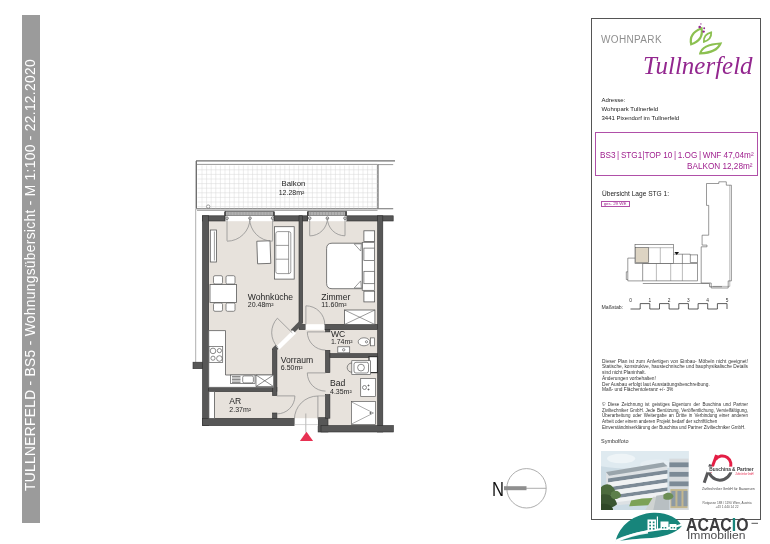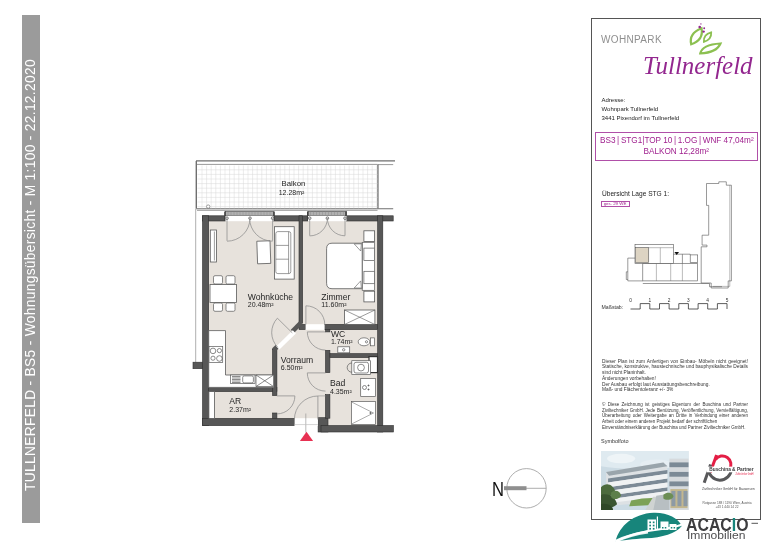--- a/index.html
+++ b/index.html
@@ -311,23 +311,23 @@
     <circle cx="700.9" cy="23.9" r="0.7"></circle>
   </g>
 </svg>
 
 <div class="abs" style="left:643px;top:51px;width:125px;color:#93278f;font-size:26px;font-family:'Liberation Serif',serif;font-style:italic;transform:scaleX(0.96);transform-origin:0 0;">Tullnerfeld</div>
 
 <div class="abs" style="left:601.5px;top:95.5px;font-size:6px;color:#222222;line-height:9.3px;">
   Adresse:<br>Wohnpark Tullnerfeld<br>3441 Pixendorf im Tullnerfeld
 </div>
 
-<div class="abs" style="left:595px;top:132px;width:152.5px;height:23.5px;border:1px solid #b04fa8;color:#a0218f;font-size:8.2px;padding:3px 4px 0 4px;line-height:10.6px;">
+<div class="abs" style="left:595px;top:132px;width:152.5px;height:23.5px;border:1px solid #b04fa8;color:#a0218f;font-size:8.2px;padding:18px 4px 0 4px;line-height:10.6px;">
   <div style="white-space:nowrap;">BS3 | STG1|TOP 10 | 1.OG | WNF 47,04m²</div>
-  <div style="text-align:center;">BALKON 12,28m²</div>
+  <div style="text-align:right;">BALKON 12,28m²</div>
 </div>
 
 <div class="abs" style="left:602px;top:189.5px;font-size:6.6px;color:#222222;">Übersicht Lage STG 1:</div>
 
 <div class="abs" style="left:601px;top:200.5px;width:26.5px;height:4.8px;border:1px solid #b04fa8;"></div>
 <div class="abs" style="left:602px;top:200.4px;width:52px;transform:scale(0.5);transform-origin:0 0;font-size:8.8px;color:#a0218f;text-align:center;line-height:12.5px;">ges. 29 WE</div>
 
 <svg class="abs" style="left:595px;top:178px;" width="165" height="136" viewBox="595 178 165 136">
   <g fill="#ffffff" stroke="#555555" stroke-width="0.6">
 

